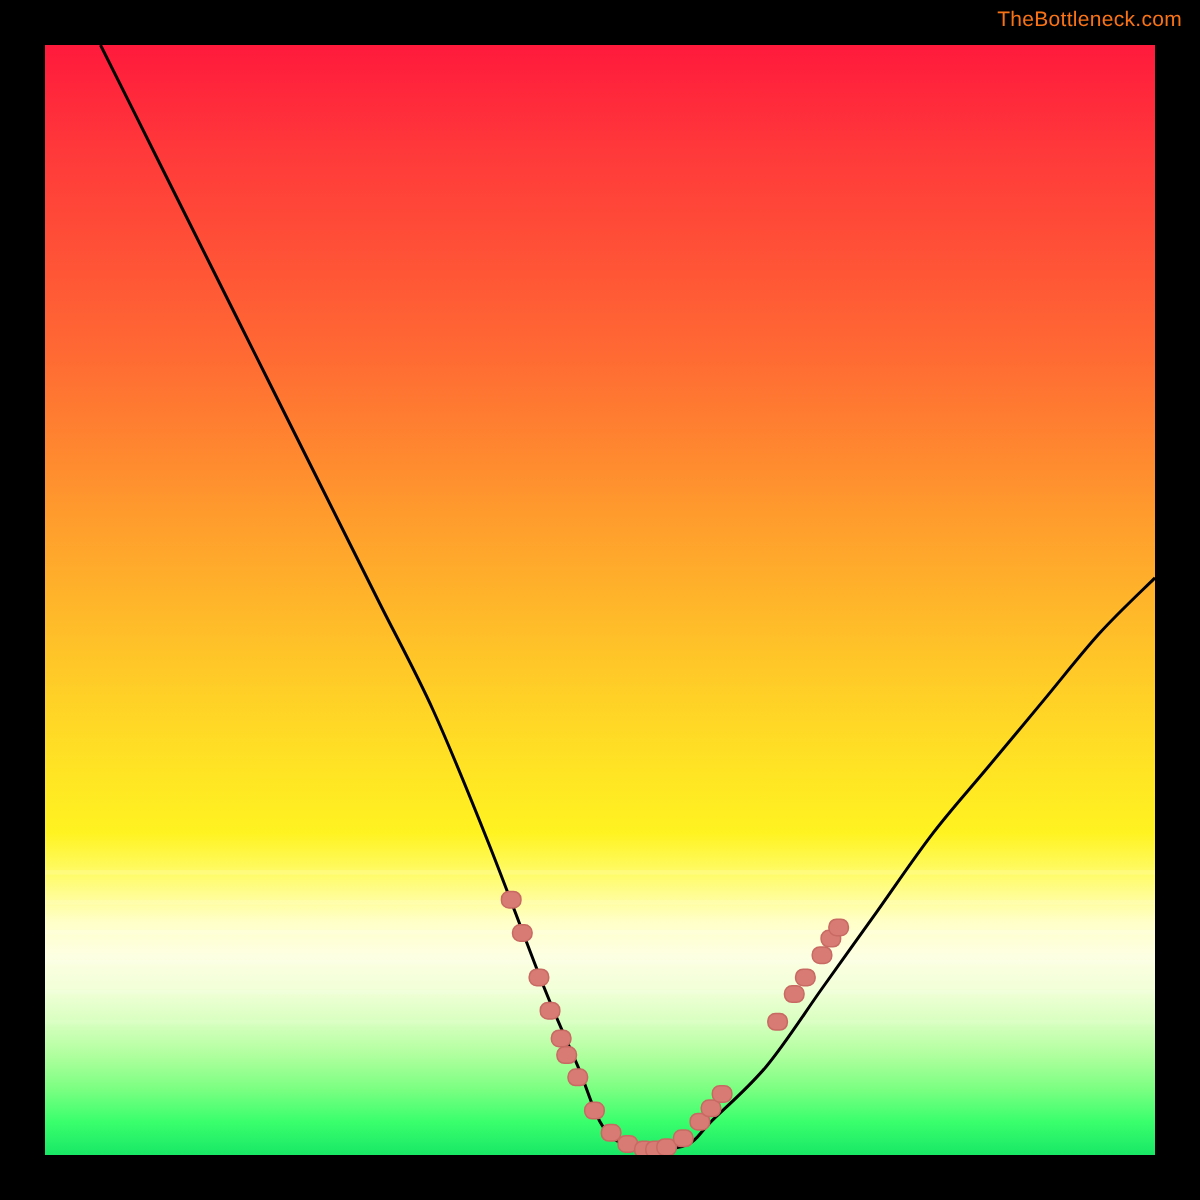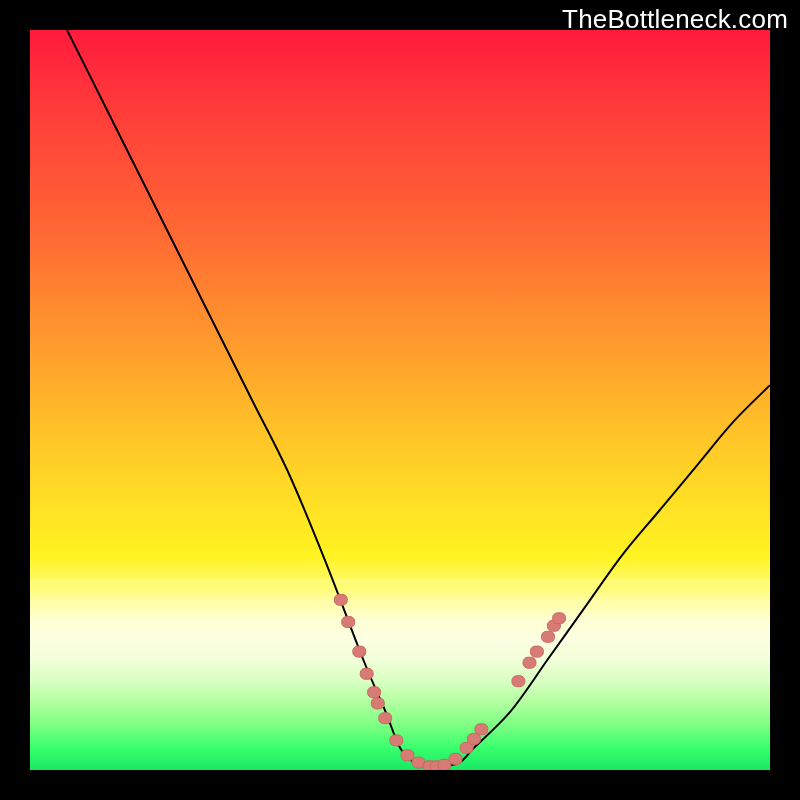--- a/index.html
+++ b/index.html
@@ -14,23 +14,23 @@
   .frame {
     position: relative;
     width: 800px;
     height: 800px;
     background: #000;
   }
   .watermark {
     position: absolute;
     top: 4px;
     right: 12px;
-    font-size: 26px;
+    font-size: 14px;
     font-weight: 500;
-    color: #ffffff;
+    color: #f97316;
     letter-spacing: 0.2px;
     z-index: 50;
     user-select: none;
     margin-left: 24px;
   }
   .plot {
     position: absolute;
     left: 30px;
     top: 30px;
     width: 740px;

